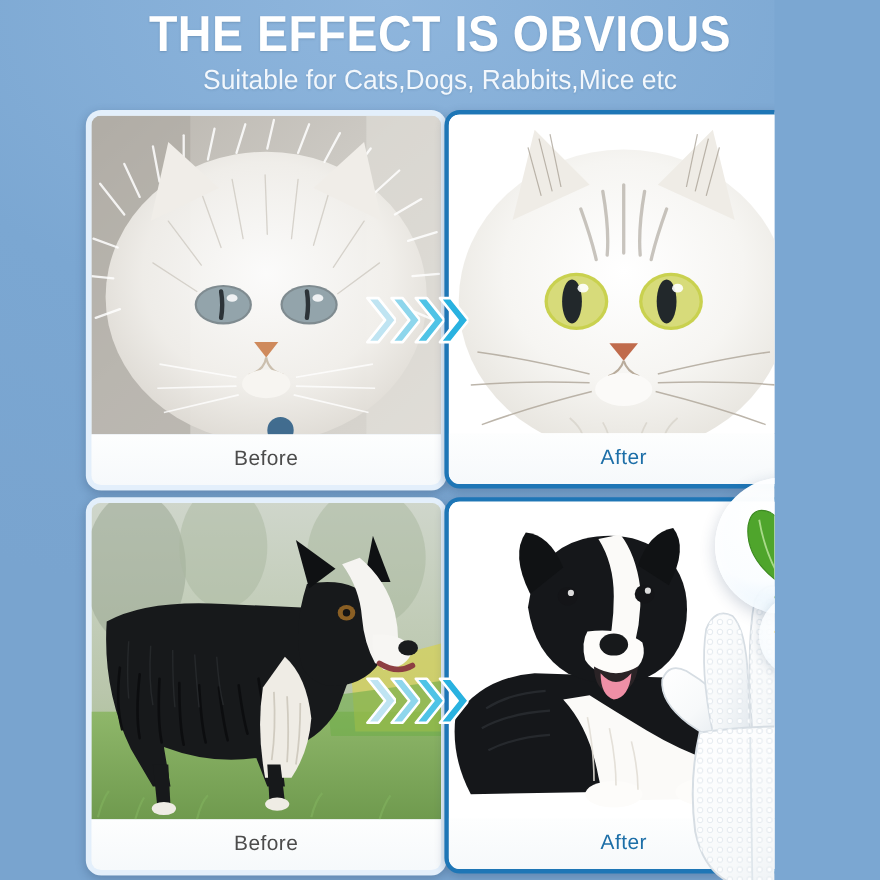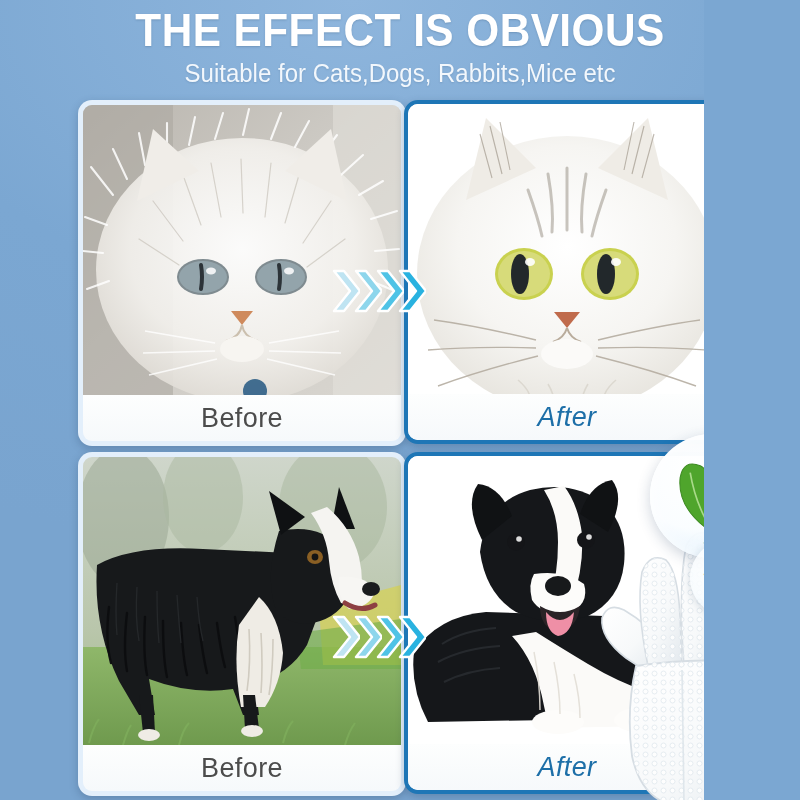--- a/index.html
+++ b/index.html
@@ -31,27 +31,27 @@
     text-shadow:0 1px 2px rgba(40,70,105,.18);
     white-space:nowrap;
   }
 
   
   .card{
     position:absolute;border-radius:14px;overflow:hidden;
     box-shadow:0 3px 9px rgba(36,62,94,.28);
   }
   .card.before{ border:5px solid rgba(226,238,250,.85); background:#e9f1fa; }
-  .card.after { border:4px solid #1e76b6; background:#ffffff;font-style:italic; }
+  .card.after { border:4px solid #1e76b6; background:#ffffff; }
 
   .photo{position:absolute;left:0;top:0;right:0;bottom:46px;overflow:hidden;}
   .caption{
     position:absolute;left:0;right:0;bottom:0;height:46px;
     display:flex;align-items:center;justify-content:center;
-    font-size:27px;letter-spacing:.4px;
+    font-size:19px;letter-spacing:.4px;
     background:linear-gradient(180deg,#fdfefe 0%,#f6f9fb 100%);
   }
   .caption.before-lbl{color:#4c4c4c;}
   .caption.after-lbl {color:#1d6fa8;}
 
   
   #card-cat-before  {left:78px; top:100px; width:318px;height:336px;}
   #card-cat-after   {left:404px;top:100px; width:318px;height:336px;}
   #card-dog-before  {left:78px; top:452px; width:318px;height:334px;}
   #card-dog-after   {left:404px;top:452px; width:318px;height:334px;}

